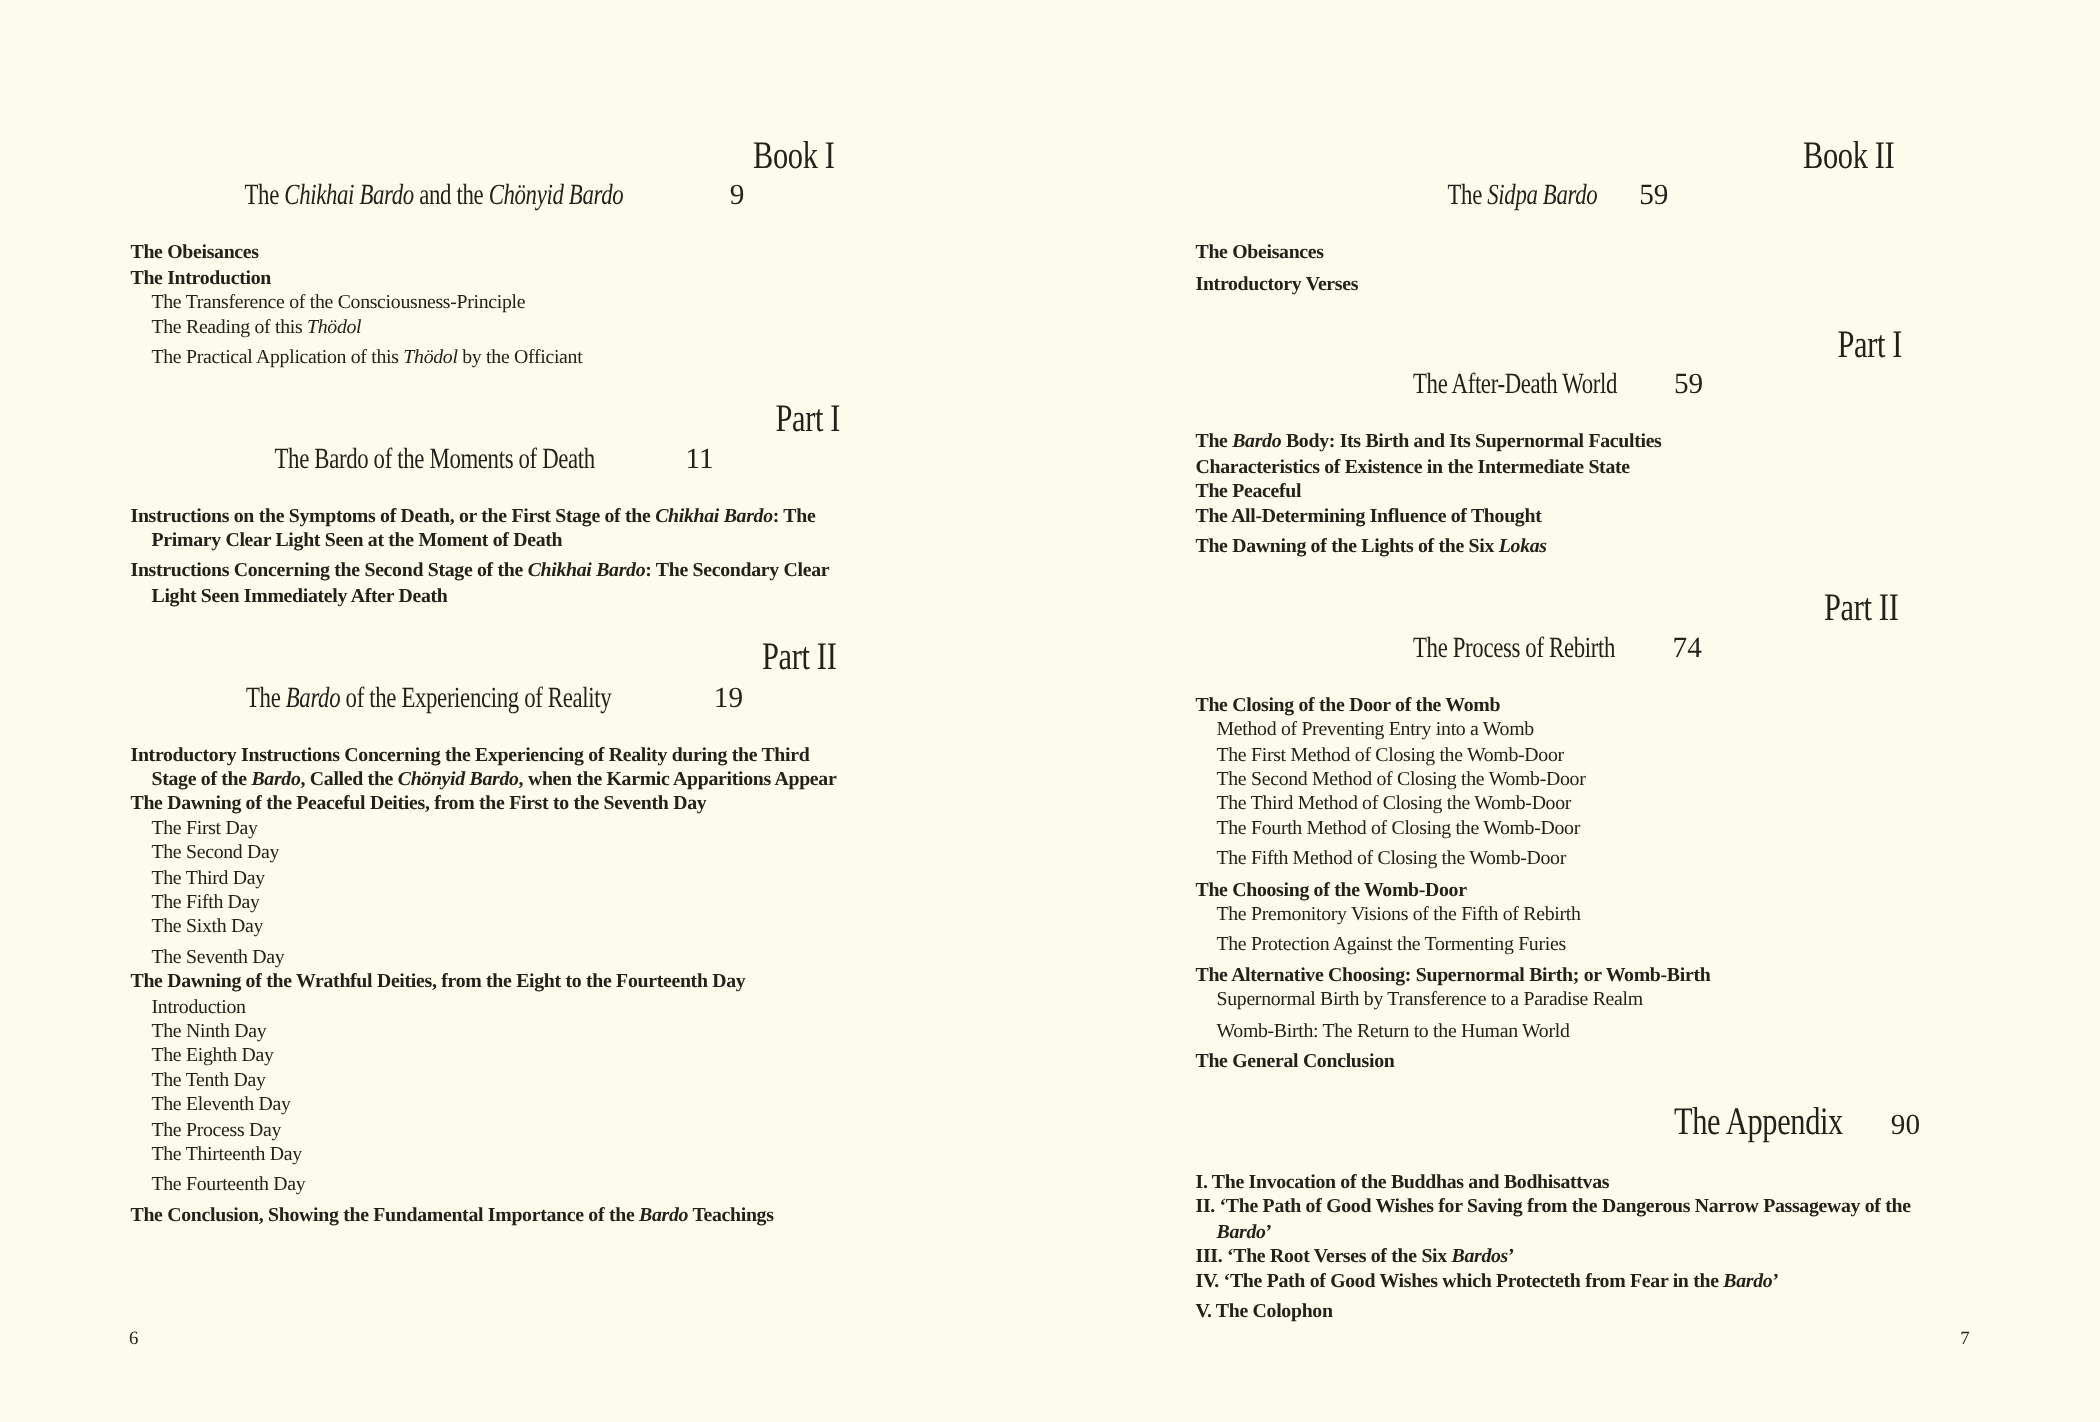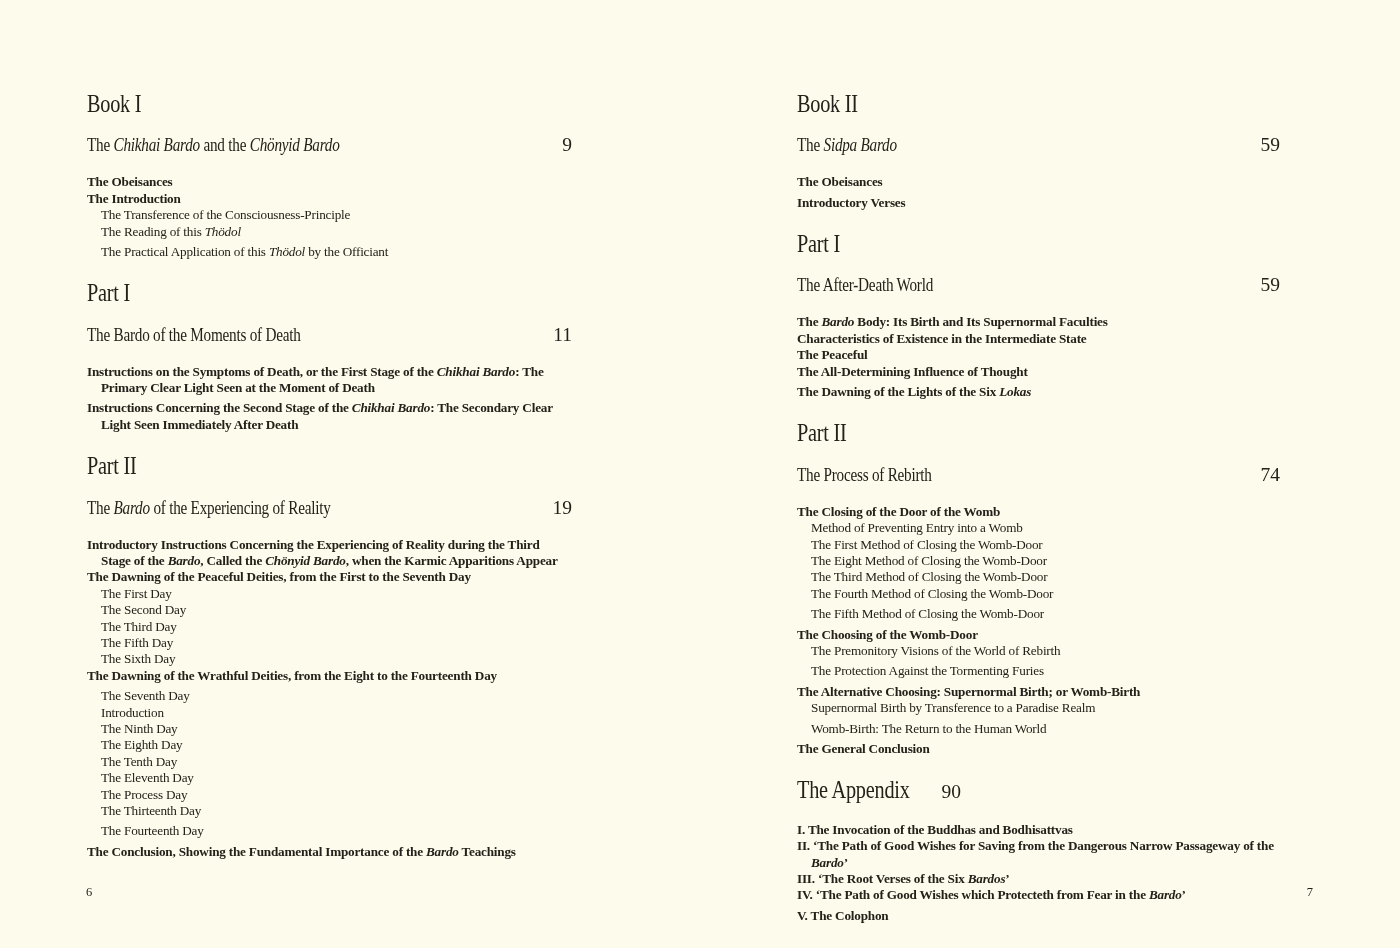--- a/index.html
+++ b/index.html
@@ -19,38 +19,38 @@
 
   .page-col { position: absolute; top: 90px; }
   #page-left  { left: 87px;  width: 485px; }
   #page-right { left: 797px; width: 483px; }
 
   .toc-section + .toc-section { margin-top: 19px; }
 
   .h1-row {
     display: flex;
     align-items: baseline;
-    justify-content: flex-start;
+    justify-content: flex-end;
     font-size: 26px;
     line-height: 1.05;
   }
   .h1-text {
     display: inline-block;
     transform: scaleX(0.78);
     transform-origin: 0 100%;
     white-space: nowrap;
     letter-spacing: -0.3px;
   }
   .h2-row {
     display: flex;
     align-items: baseline;
-    justify-content: space-between;
+    justify-content: center;
     font-size: 19.5px;
     line-height: 1.18;
-    margin-top: 16px;
+    margin-top: 2px;
   }
   .h2-text {
     display: inline-block;
     transform: scaleX(0.78);
     transform-origin: 0 100%;
     white-space: nowrap;
     letter-spacing: -0.3px;
   }
   .pageref {
     font-size: 19.5px;
@@ -123,22 +123,22 @@
           <span class="pageref">19</span>
         </div>
         <div class="entries">
           <div class="entry bold"><span>Introductory Instructions Concerning the Experiencing of Reality during the Third Stage of the </span><span class="it">Bardo</span><span>, Called the </span><span class="it">Chönyid Bardo</span><span>, when the Karmic Apparitions Appear</span></div>
           <div class="entry bold"><span>The Dawning of the Peaceful Deities, from the First to the Seventh Day</span></div>
           <div class="entry plain ind"><span>The First Day</span></div>
           <div class="entry plain ind"><span>The Second Day</span></div>
           <div class="entry plain ind"><span>The Third Day</span></div>
           <div class="entry plain ind"><span>The Fifth Day</span></div>
           <div class="entry plain ind"><span>The Sixth Day</span></div>
+          <div class="entry plain ind gap"><span>The Seventh Day</span></div>
           <div class="entry bold"><span>The Dawning of the Wrathful Deities, from the Eight to the Fourteenth Day</span></div>
-          <div class="entry plain ind gap"><span>The Seventh Day</span></div>
           <div class="entry plain ind"><span>Introduction</span></div>
           <div class="entry plain ind"><span>The Ninth Day</span></div>
           <div class="entry plain ind"><span>The Eighth Day</span></div>
           <div class="entry plain ind"><span>The Tenth Day</span></div>
           <div class="entry plain ind"><span>The Eleventh Day</span></div>
           <div class="entry plain ind"><span>The Process Day</span></div>
           <div class="entry plain ind"><span>The Thirteenth Day</span></div>
           <div class="entry plain ind gap"><span>The Fourteenth Day</span></div>
           <div class="entry bold gap"><span>The Conclusion, Showing the Fundamental Importance of the </span><span class="it">Bardo</span><span> Teachings</span></div>
         </div>
@@ -179,26 +179,26 @@
           <span class="h1-text"><span>Part II</span></span>
         </div>
         <div class="h2-row">
           <span class="h2-text"><span>The Process of Rebirth</span></span>
           <span class="pageref">74</span>
         </div>
         <div class="entries">
           <div class="entry bold"><span>The Closing of the Door of the Womb</span></div>
           <div class="entry plain ind"><span>Method of Preventing Entry into a Womb</span></div>
           <div class="entry plain ind"><span>The First Method of Closing the Womb-Door</span></div>
-          <div class="entry plain ind"><span>The Eight Method of Closing the Womb-Door</span></div>
+          <div class="entry plain ind"><span>The Second Method of Closing the Womb-Door</span></div>
           <div class="entry plain ind"><span>The Third Method of Closing the Womb-Door</span></div>
           <div class="entry plain ind"><span>The Fourth Method of Closing the Womb-Door</span></div>
           <div class="entry plain ind gap"><span>The Fifth Method of Closing the Womb-Door</span></div>
           <div class="entry bold gap"><span>The Choosing of the Womb-Door</span></div>
-          <div class="entry plain ind"><span>The Premonitory Visions of the World of Rebirth</span></div>
+          <div class="entry plain ind"><span>The Premonitory Visions of the Fifth of Rebirth</span></div>
           <div class="entry plain ind gap"><span>The Protection Against the Tormenting Furies</span></div>
           <div class="entry bold gap"><span>The Alternative Choosing: Supernormal Birth; or Womb-Birth</span></div>
           <div class="entry plain ind"><span>Supernormal Birth by Transference to a Paradise Realm</span></div>
           <div class="entry plain ind gap"><span>Womb-Birth: The Return to the Human World</span></div>
           <div class="entry bold gap"><span>The General Conclusion</span></div>
         </div>
       </section>
       <section class="toc-section">
         <div class="h1-row">
           <span class="h1-text"><span>The Appendix</span></span>

